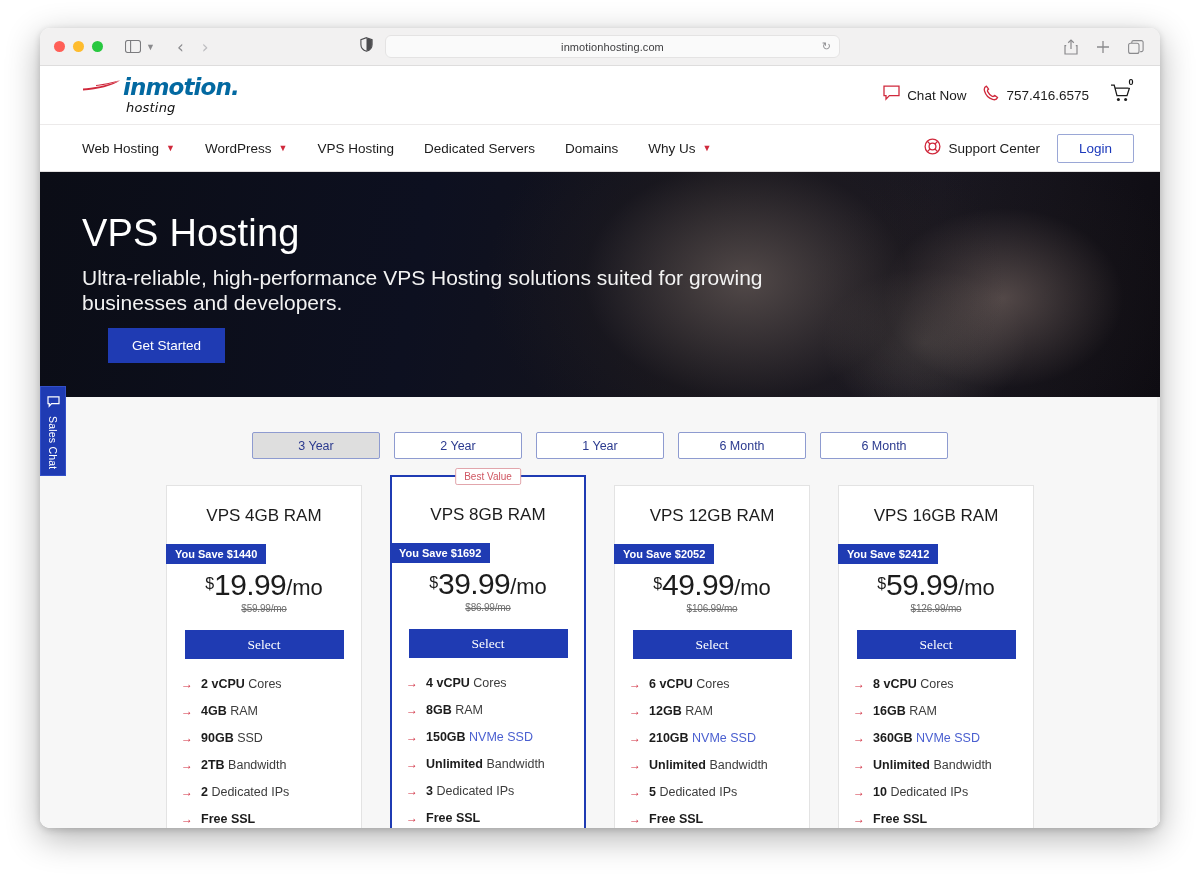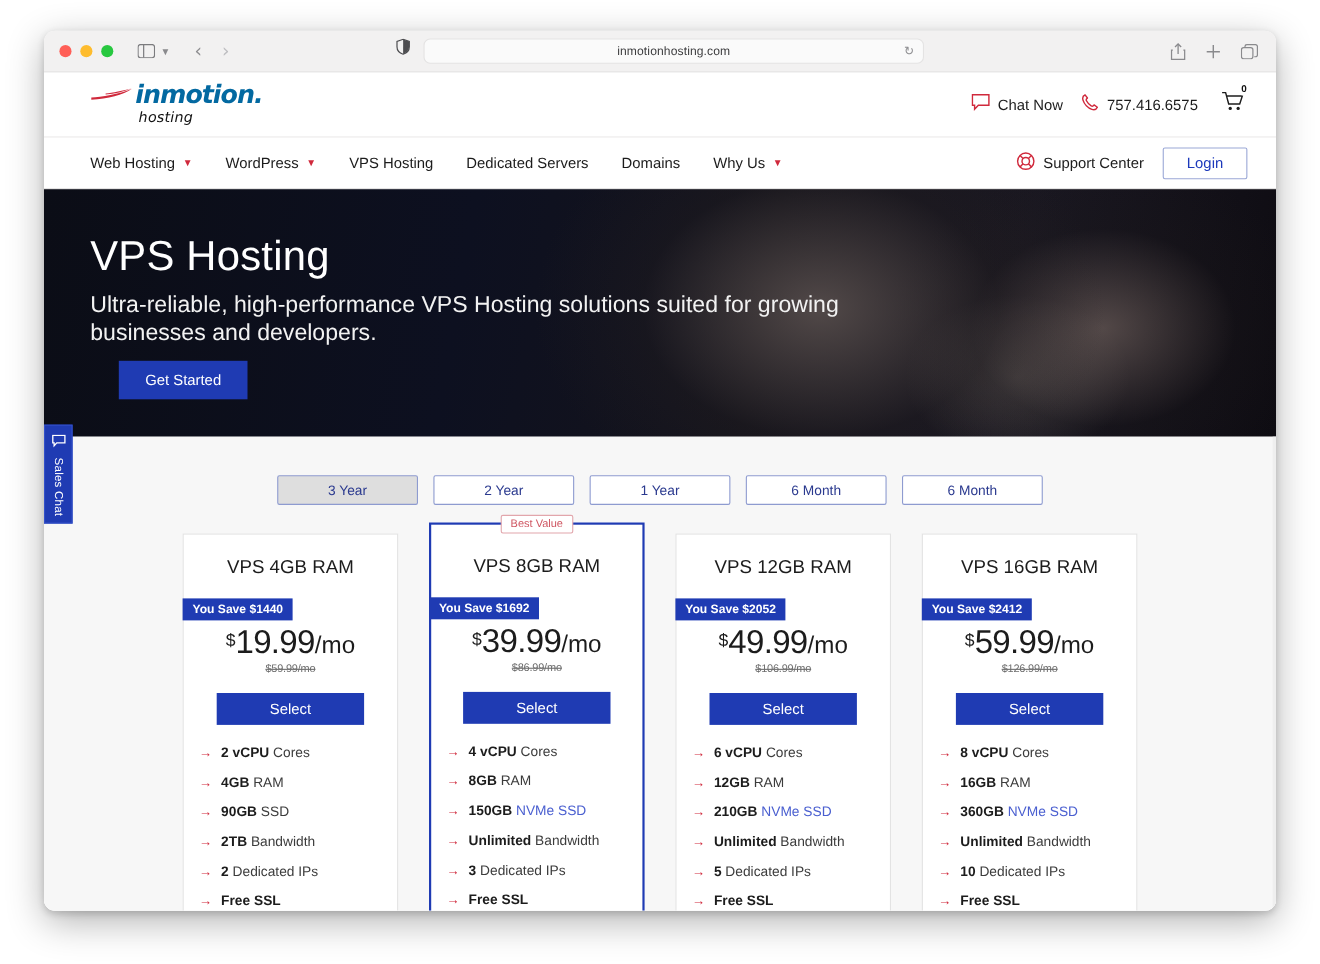--- a/index.html
+++ b/index.html
@@ -45,21 +45,21 @@
     display: inline-flex; align-items: center; justify-content: center;
   }
   .sidebar-btn { margin-left: 22px; }
   .chev-small { margin-left: 5px; font-size: 9px; color: #8a8a8d; }
   .nav-arrows { display: flex; gap: 18px; margin-left: 22px; }
   .nav-arrows span { font-size: 17px; color: #8d8d90; font-family: "DejaVu Sans", sans-serif; }
   .nav-arrows span.fwd { color: #bdbdc0; }
 
   .addr-wrap {
     position: absolute; left: 50%; transform: translateX(-50%);
-    display: flex; gap: 12px;
+    display: flex; align-items: center; gap: 12px;
   }
   .shield { color: #4d4d50; }
   .addr {
     width: 455px; height: 23px;
     background: #fafafa;
     border: 1px solid #e4e3e3;
     border-radius: 6px;
     display: flex; align-items: center; justify-content: center;
     position: relative;
   }
@@ -202,23 +202,23 @@
   .dollar { font-size: 16px; vertical-align: super; }
   .price-main { font-size: 30px; letter-spacing: -.6px; }
   .permo { font-size: 22px; }
   .old-price {
     text-align: center; font-size: 10px; color: #6e6e6e;
     text-decoration: line-through; margin-top: 3px; letter-spacing: -.2px;
   }
   .select-btn {
     display: block;
     margin: 16px auto 0;
-    width: 134px; height: 29px;
+    width: 159px; height: 29px;
     background: #1f3bb3; color: #fff;
-    font-size: 13.5px; border: none; cursor: pointer;
+    font-size: 13.5px; border: none; cursor: pointer; font-family: Liberation Serif, serif;
   }
   .feat-list { margin: 18px 0 0 0; padding: 0 0 0 14px; list-style: none; }
   .feat {
     display: flex; align-items: center; gap: 8px;
     font-size: 12.5px; color: #3c3c3c;
     margin-bottom: 13px; white-space: nowrap;
   }
   .arrow { color: #d0293c; font-size: 12px; flex: none; }
   .feat b { color: #1c1c1c; }
   .blue { color: #1f3bb3; font-weight: bold; }

